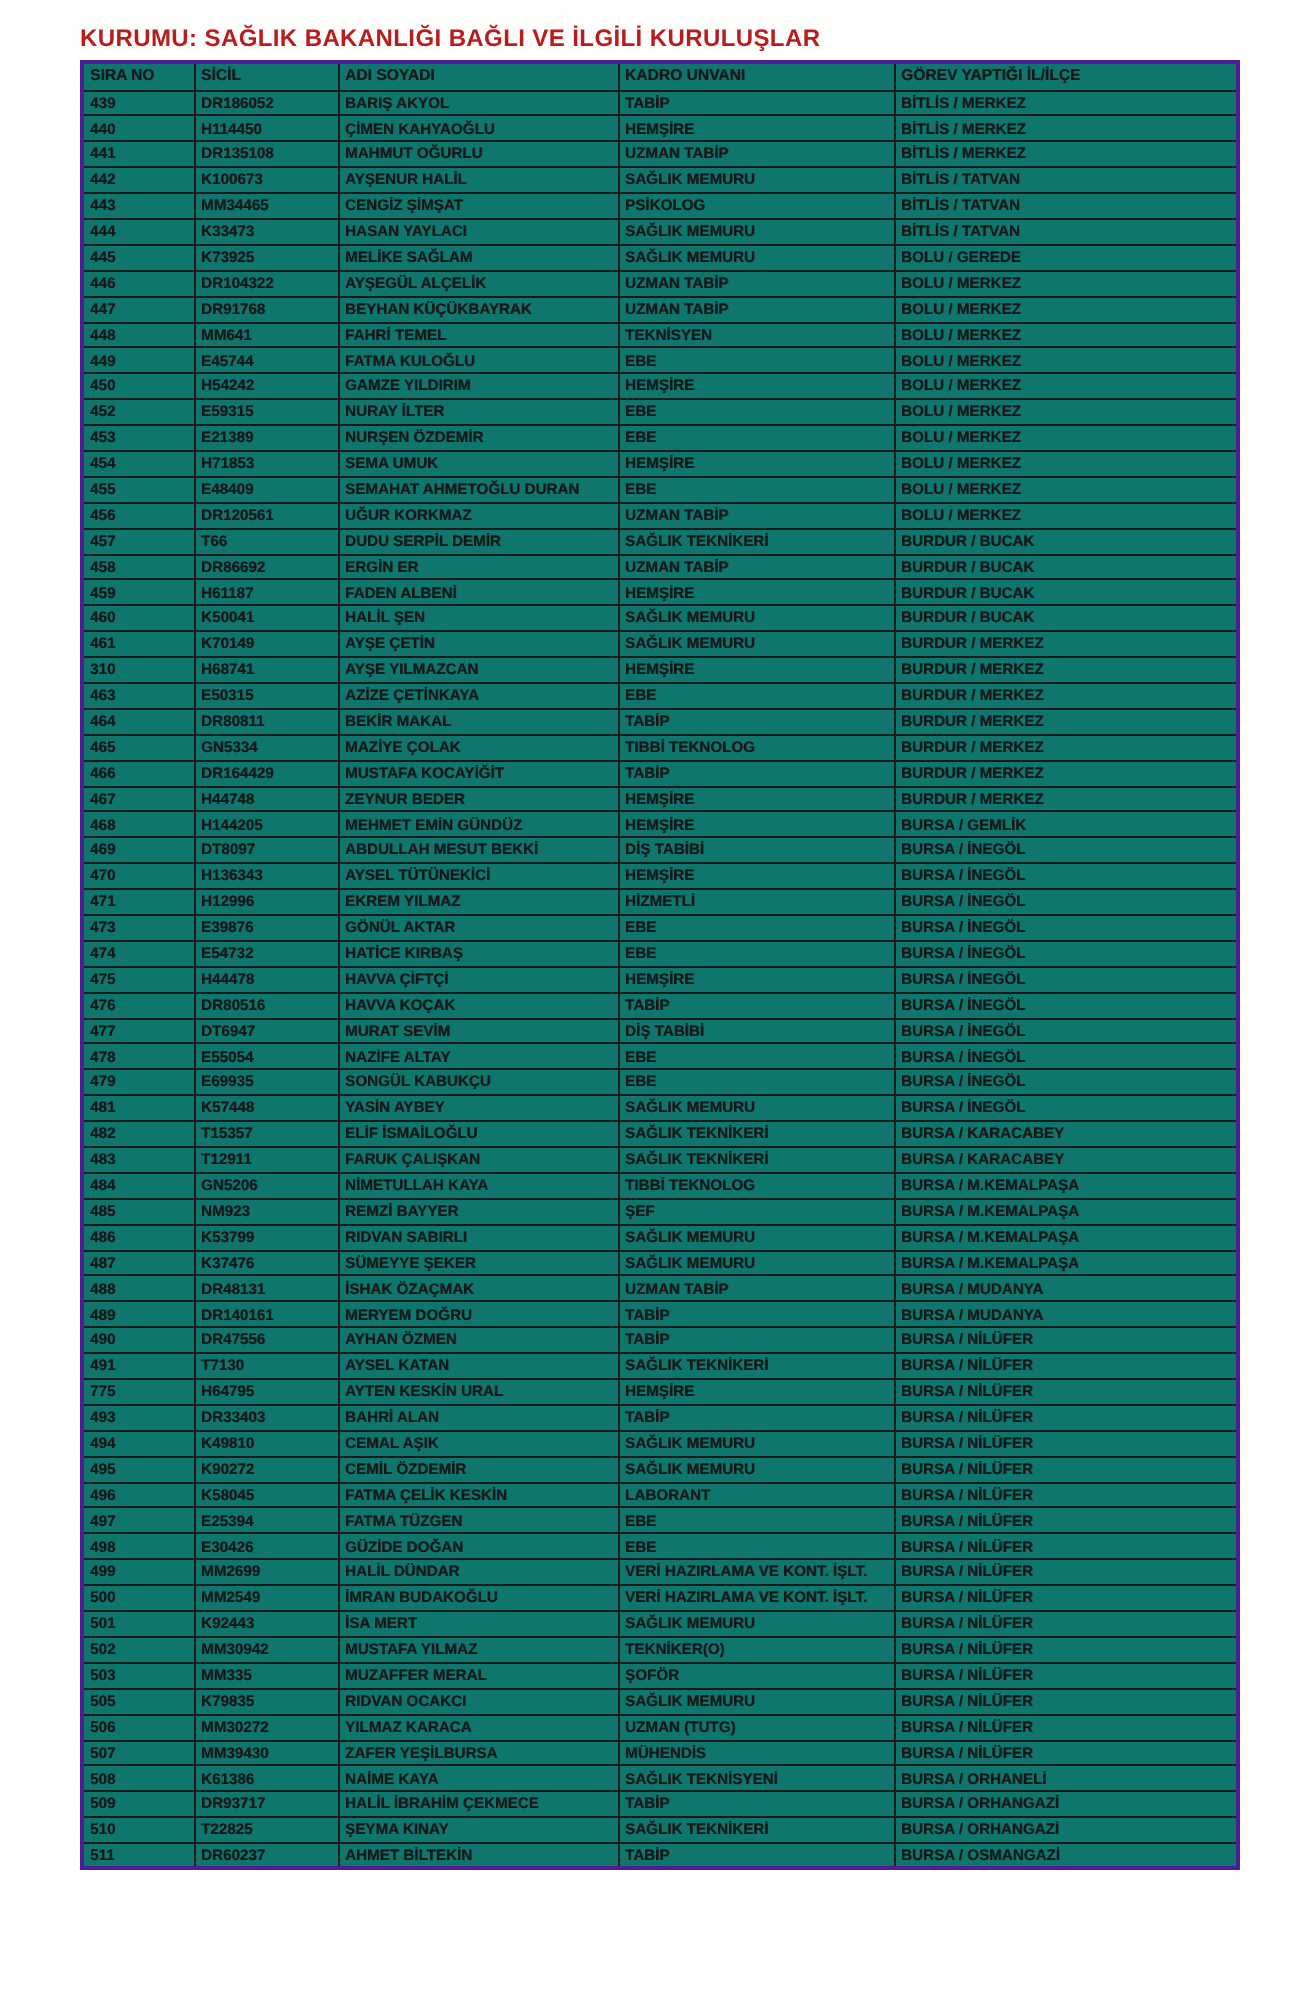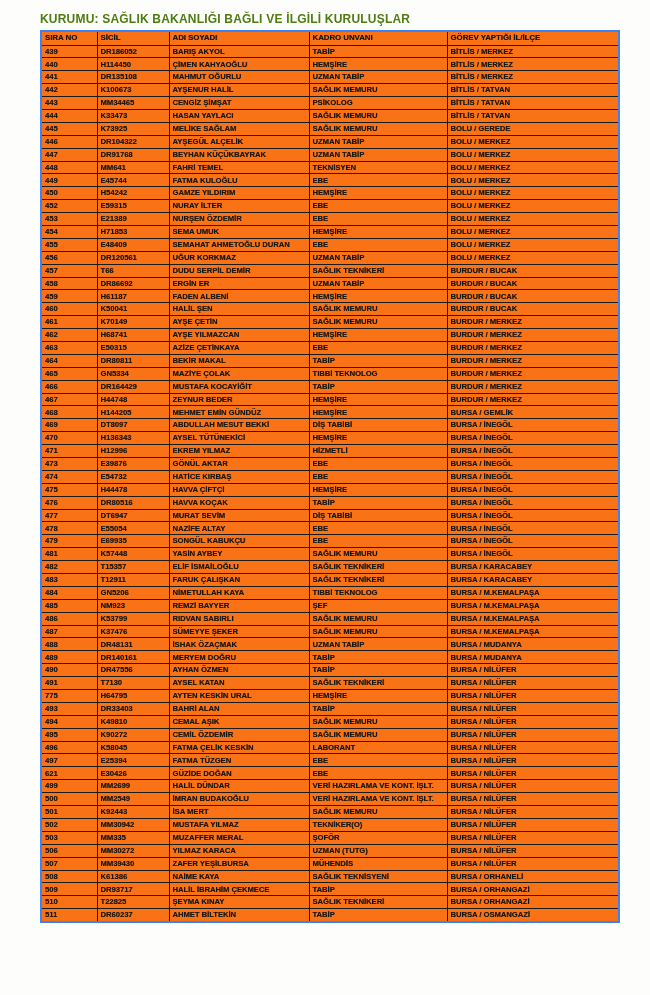--- a/index.html
+++ b/index.html
@@ -11,31 +11,31 @@
   .page {
     width: 650px;
     height: 995px;
     background: #fdfdfc;
     padding: 12px 32px 6px 40px;
     overflow: hidden;
   }
   .doc-title {
     font-size: 12px;
     font-weight: bold;
-    color: #4d7c0f;
+    color: #b91c1c;
     letter-spacing: 0.2px;
     margin-bottom: 4px;
     white-space: nowrap;
   }
   table.roster {
     border-collapse: collapse;
     width: 578px;
     table-layout: fixed;
-    background: #f97316;
-    border: 2px solid #3b82f6;
+    background: #0f766e;
+    border: 2px solid #4c1d95;
   }
   table.roster th, table.roster td {
     border: 1px solid #1b1b1b;
     font-size: 7.6px;
     font-weight: bold;
     color: #171717;
     padding: 0 3px;
     height: 12.9px;
     line-height: 1;
     white-space: nowrap;
@@ -230,21 +230,21 @@
           <td>BURDUR / BUCAK</td>
         </tr>
         <tr>
           <td class="num">461</td>
           <td>K70149</td>
           <td>AYŞE ÇETİN</td>
           <td>SAĞLIK MEMURU</td>
           <td>BURDUR / MERKEZ</td>
         </tr>
         <tr>
-          <td class="num">462</td>
+          <td class="num">310</td>
           <td>H68741</td>
           <td>AYŞE YILMAZCAN</td>
           <td>HEMŞİRE</td>
           <td>BURDUR / MERKEZ</td>
         </tr>
         <tr>
           <td class="num">463</td>
           <td>E50315</td>
           <td>AZİZE ÇETİNKAYA</td>
           <td>EBE</td>
@@ -468,21 +468,21 @@
           <td>BURSA / NİLÜFER</td>
         </tr>
         <tr>
           <td class="num">497</td>
           <td>E25394</td>
           <td>FATMA TÜZGEN</td>
           <td>EBE</td>
           <td>BURSA / NİLÜFER</td>
         </tr>
         <tr>
-          <td class="num">621</td>
+          <td class="num">498</td>
           <td>E30426</td>
           <td>GÜZİDE DOĞAN</td>
           <td>EBE</td>
           <td>BURSA / NİLÜFER</td>
         </tr>
         <tr>
           <td class="num">499</td>
           <td>MM2699</td>
           <td>HALİL DÜNDAR</td>
           <td>VERİ HAZIRLAMA VE KONT. İŞLT.</td>
@@ -507,20 +507,27 @@
           <td>MM30942</td>
           <td>MUSTAFA YILMAZ</td>
           <td>TEKNİKER(O)</td>
           <td>BURSA / NİLÜFER</td>
         </tr>
         <tr>
           <td class="num">503</td>
           <td>MM335</td>
           <td>MUZAFFER MERAL</td>
           <td>ŞOFÖR</td>
+          <td>BURSA / NİLÜFER</td>
+        </tr>
+        <tr>
+          <td class="num">505</td>
+          <td>K79835</td>
+          <td>RIDVAN OCAKCI</td>
+          <td>SAĞLIK MEMURU</td>
           <td>BURSA / NİLÜFER</td>
         </tr>
         <tr>
           <td class="num">506</td>
           <td>MM30272</td>
           <td>YILMAZ KARACA</td>
           <td>UZMAN (TUTG)</td>
           <td>BURSA / NİLÜFER</td>
         </tr>
         <tr>

